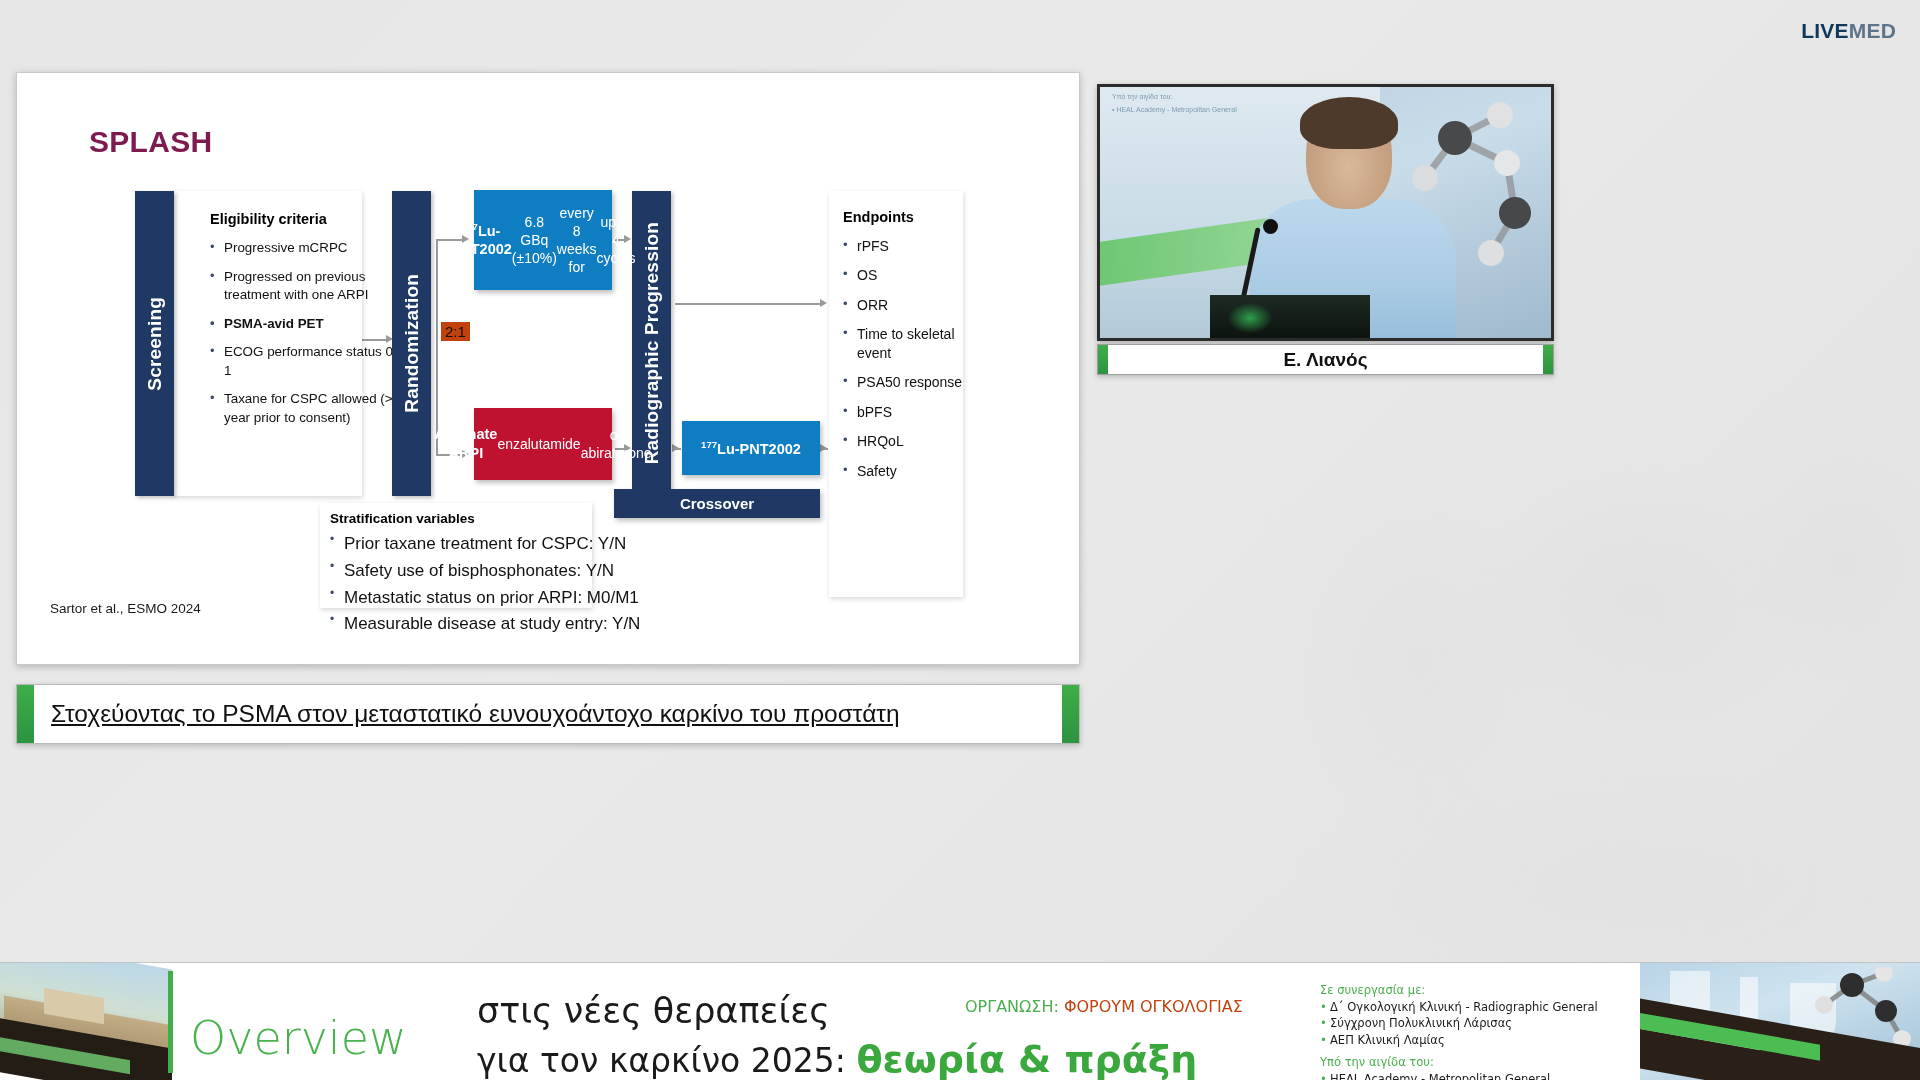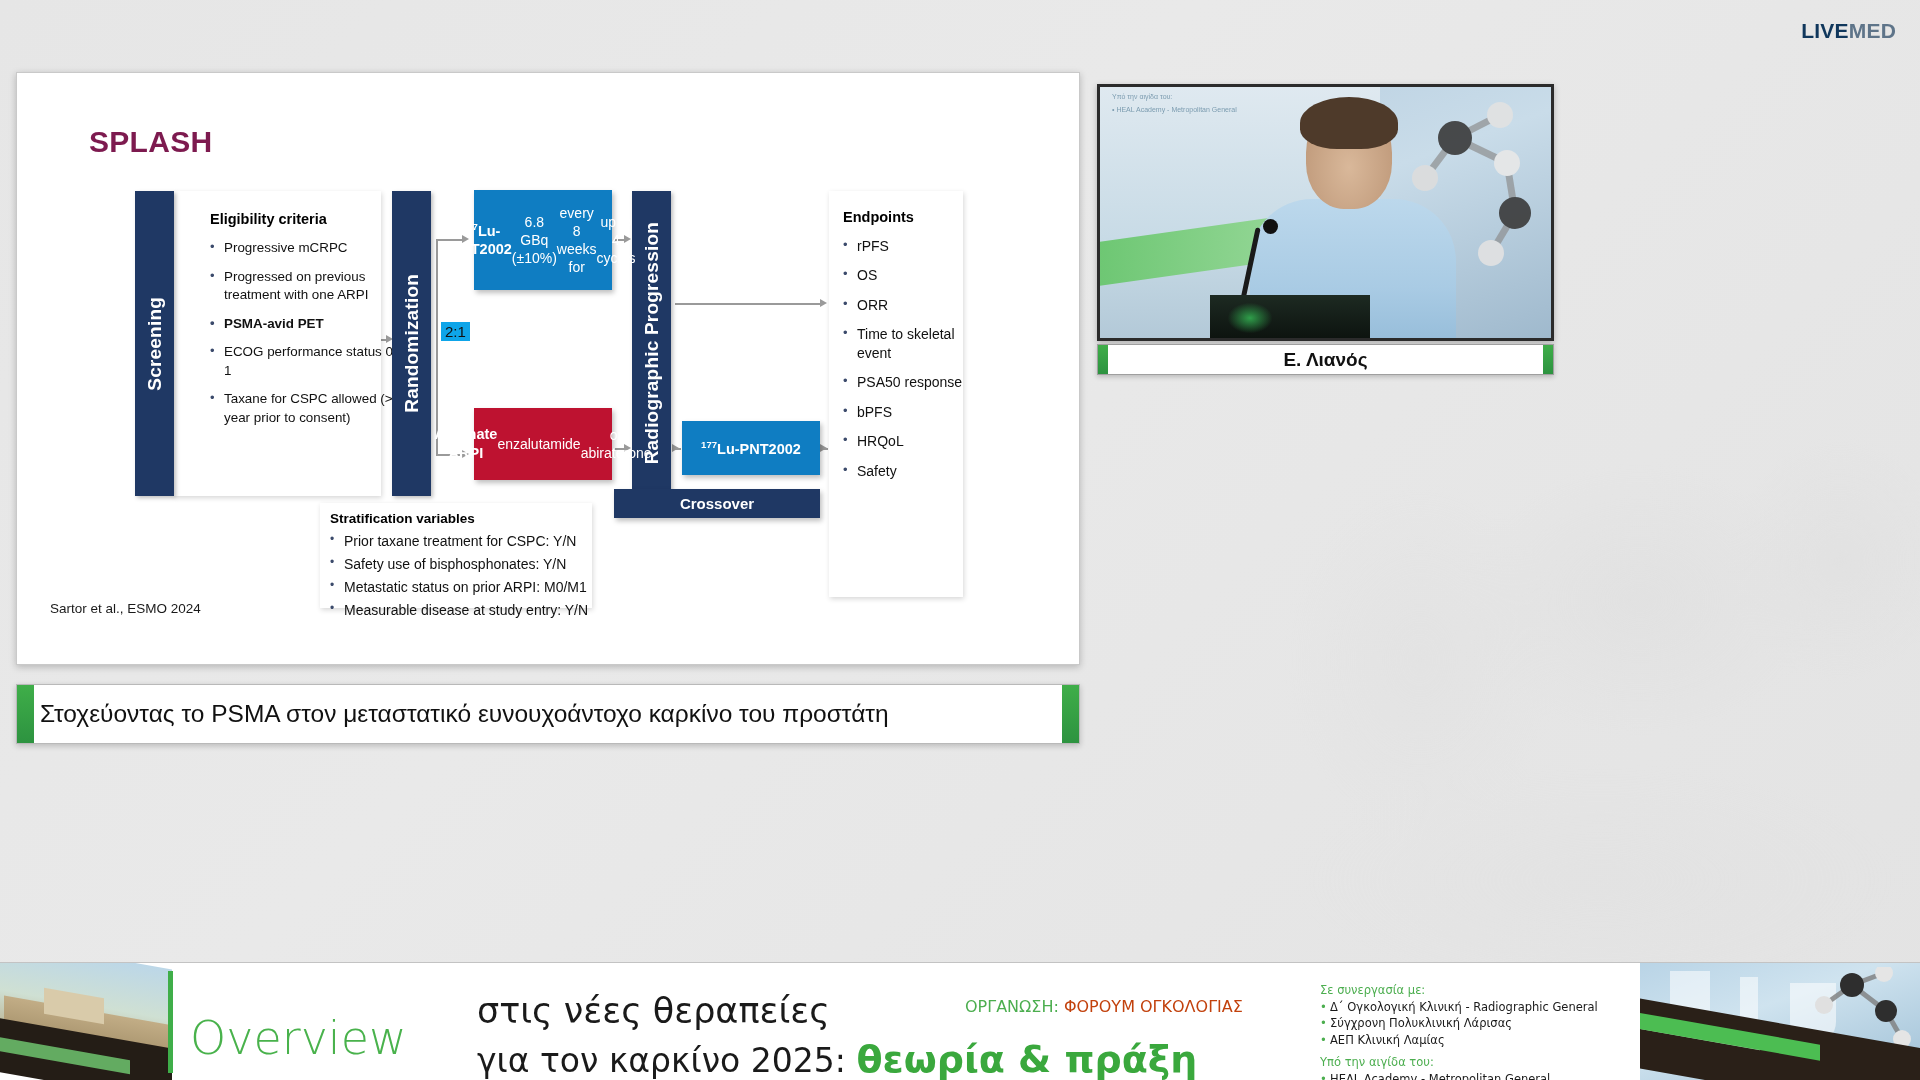--- a/index.html
+++ b/index.html
@@ -67,21 +67,21 @@
   #bar-screening span { font-size: 19px; }
   #bar-random    { left: 375px; top: 118px; width: 39px; height: 305px; }
   #bar-random span { font-size: 19px; }
   #bar-radio     { left: 615px; top: 118px; width: 39px; height: 305px; }
   #bar-radio span { font-size: 19px; }
 
   .panel {
     position: absolute; background: #ffffff;
     box-shadow: 1px 2px 5px rgba(0,0,0,.16);
   }
-  #panel-elig { left: 157px; top: 118px; width: 207px; height: 305px; }
+  #panel-elig { left: 157px; top: 118px; width: 188px; height: 305px; }
   #elig-head {
     position: absolute; left: 36px; top: 20px;
     font-size: 14.5px; font-weight: bold; color: #000;
   }
   #elig-list { position: absolute; left: 36px; top: 48px; width: 200px; }
   #elig-list li {
     list-style: none; position: relative;
     font-size: 13.4px; color: #111; line-height: 1.38;
     margin-bottom: 10px; padding-left: 14px;
   }
@@ -119,21 +119,21 @@
     width: 206px; height: 29px;
     background: #1f3864; color: #fff;
     display: flex; align-items: center; justify-content: center;
     font-size: 15px; font-weight: bold;
     box-shadow: 2px 3px 5px rgba(0,0,0,.25);
   }
   sup { font-size: .66em; vertical-align: super; }
 
   #ratio {
     position: absolute; left: 424px; top: 249px;
-    font-size: 15px; color: #111; background: #0ea5e9;
+    font-size: 15px; color: #111; background: #c2410c;
     padding: 1px 4px;
   }
 
   
   .ln { position: absolute; background: #9a9a9a; }
   .arrowhead {
     position: absolute; width: 0; height: 0;
     border-top: 4.5px solid transparent;
     border-bottom: 4.5px solid transparent;
     border-left: 7px solid #9a9a9a;
@@ -161,21 +161,21 @@
     left: 303px; top: 430px; width: 272px; height: 105px;
     background: #fff;
   }
   #strat-head {
     position: absolute; left: 10px; top: 8px;
     font-size: 13.5px; font-weight: bold; color: #000;
   }
   #strat-list { position: absolute; left: 10px; top: 30px; width: 262px; }
   #strat-list li {
     list-style: none; position: relative;
-    font-size: 14px; color: #111; line-height: 1.28;
+    font-size: 17px; color: #111; line-height: 1.28;
     margin-bottom: 5px; padding-left: 14px; white-space: nowrap;
   }
   #strat-list li::before {
     content: "•"; position: absolute; left: 0; top: -1px;
     color: #3b4a6b; font-size: 12px;
   }
 
   #citation {
     position: absolute; left: 33px; top: 528px;
     font-size: 13.5px; color: #1a1a1a;
@@ -190,23 +190,24 @@
     box-shadow: 0 2px 6px rgba(0,0,0,.2);
     display: flex; align-items: center;
   }
   #title-banner .edge {
     position: absolute; top: 0; width: 17px; height: 100%;
     background: linear-gradient(180deg,#3fae49,#2d9340);
   }
   #title-banner .edge.l { left: 0; }
   #title-banner .edge.r { right: 0; }
   #title-text {
-    margin-left: 23px; font-size: 24.5px; color: #111;
+    margin-left: 34px; font-size: 24.5px; color: #111;
     font-family: "Liberation Sans", sans-serif;
     white-space: nowrap;
+    text-decoration: underline;
   }
 
   
   #video-wrap {
     position: absolute; left: 1097px; top: 84px;
     width: 457px; height: 257px;
     background: #2b2b2b;
     padding: 3px;
     box-shadow: 0 2px 6px rgba(0,0,0,.25);
   }

